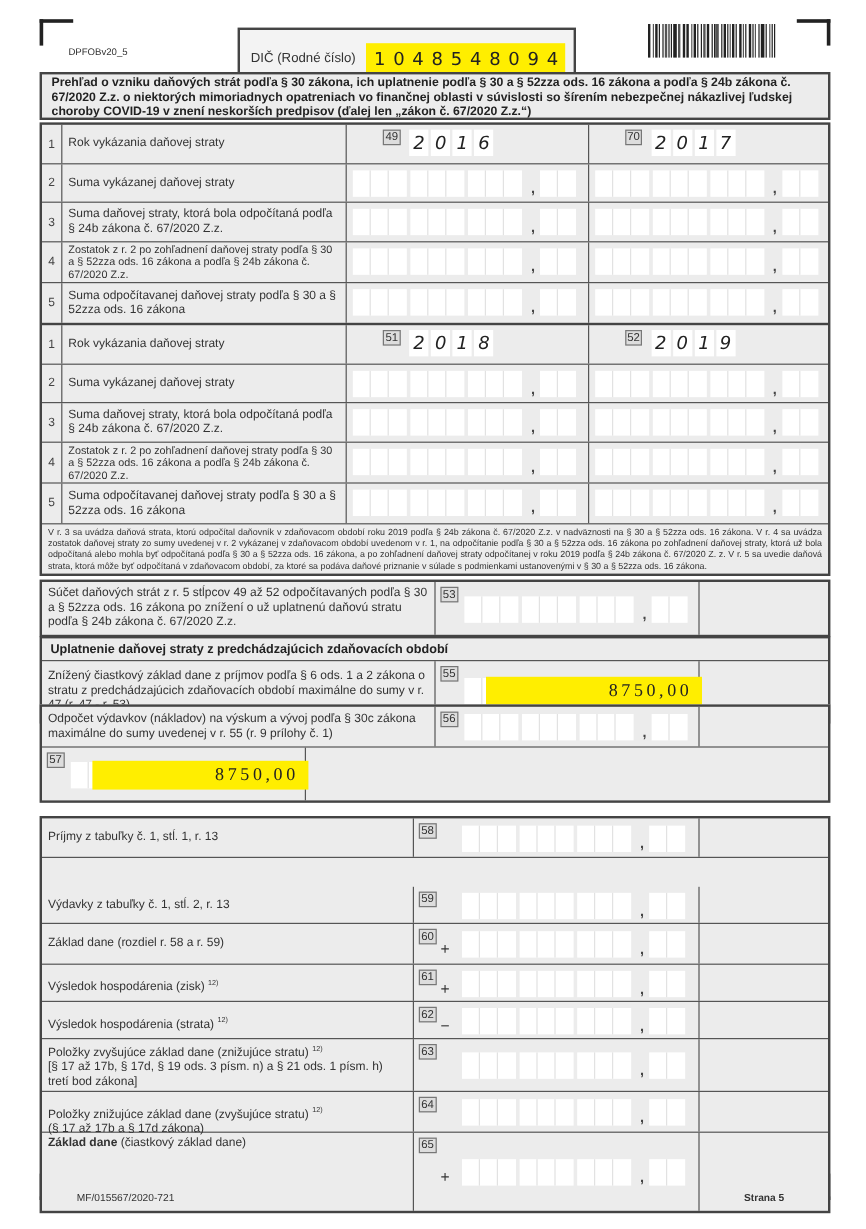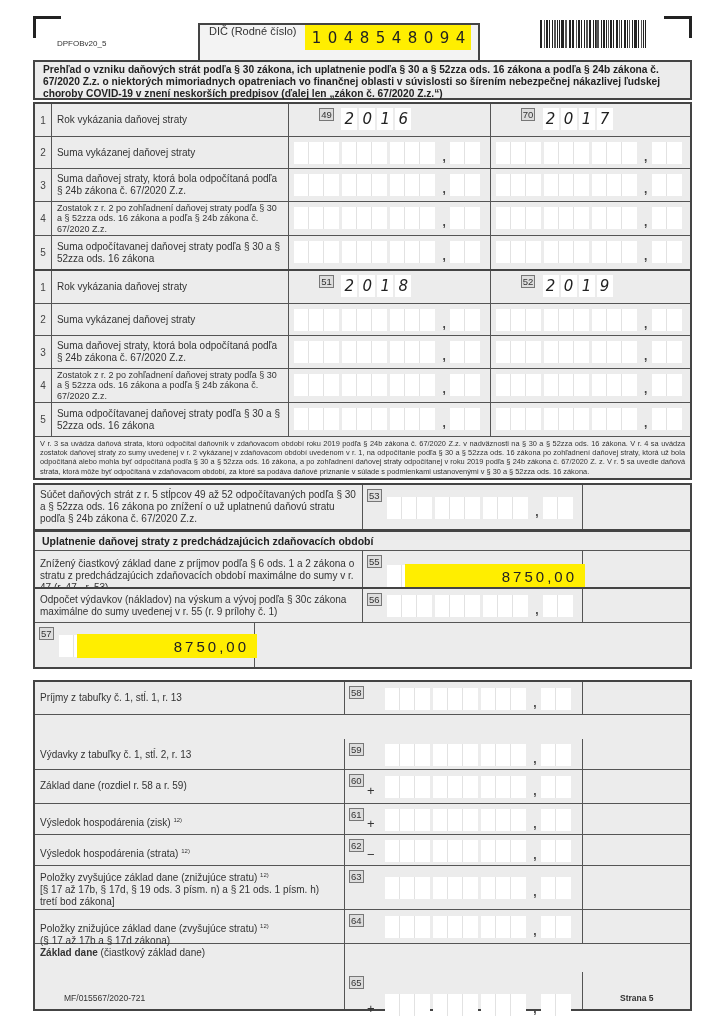--- a/index.html
+++ b/index.html
@@ -5,21 +5,21 @@
   * { box-sizing: border-box; margin: 0; padding: 0; }
   body { width: 722px; height: 1024px; background: #ffffff; position: relative; font-family: "Liberation Sans", sans-serif; color: #222; overflow: hidden; }
   .corner { position: absolute; border-color: #222; border-style: solid; border-width: 0; width: 28px; height: 22px; }
   .c-tl { left: 33px; top: 16px; border-left-width: 3px; border-top-width: 3px; }
   .c-tr { left: 664px; top: 16px; border-right-width: 3px; border-top-width: 3px; }
   .c-bl { left: 33px; top: 978px; border-left-width: 3px; border-bottom-width: 3px; }
   .c-br { left: 664px; top: 978px; border-right-width: 3px; border-bottom-width: 3px; }
   .form-code { position: absolute; left: 57px; top: 15px; font-size: 8px; color: #333; margin-top: 24px; }
   .footer-code { position: absolute; left: 64px; top: 993px; font-size: 8.5px; color: #333; }
   .footer-page { position: absolute; left: 620px; top: 993px; font-size: 8.5px; font-weight: bold; color: #333; }
-  .dic-box { position: absolute; left: 198px; top: 23px; width: 282px; height: 51px; border: 2px solid #444; background: #f3f3f3; display: flex; align-items: flex-start; padding-left: 9px; }
+  .dic-box { position: absolute; left: 198px; top: 23px; width: 282px; height: 51px; border: 2px solid #444; background: #f3f3f3; display: flex; align-items: center; padding-left: 9px; }
   .dic-label { font-size: 11px; color: #333; }
   .dic-digits { display: flex; margin-left: 9px; background: #ffee00; height: 25px; align-items: center; padding: 0 3px; }
   .dic-digits span { width: 16px; text-align: center; font-family: "DejaVu Sans", sans-serif; font-size: 15px; color: #222; }
   .barcode { position: absolute; left: 540px; top: 20px; width: 108px; height: 28px; display: flex; gap: 0; }
   .barcode i { display: block; height: 100%; background: #222; }
 
   .intro { position: absolute; left: 33px; top: 60px; width: 659px; height: 40px; border: 2px solid #444; background: #ececec; padding: 2px 8px; font-size: 10.2px; font-weight: bold; line-height: 12px; }
   .table { position: absolute; left: 33px; width: 659px; border: 2px solid #444; background: #ececec; }
   .row { display: flex; border-bottom: 1px solid #555; }
   .row:last-child { border-bottom: none; }
@@ -30,21 +30,21 @@
   .col:last-child { border-right: none; }
   .fieldnum { position: absolute; left: 4px; top: 4px; font-size: 9.5px; border: 1px solid #777; background: #ddd; padding: 0 1px; line-height: 11px; color: #333; }
   .year { display: flex; gap: 2px; position: absolute; left: 24px; top: 4px; }
   .year span { width: 16px; height: 22px; background: #fff; font-family: "DejaVu Sans", sans-serif; font-style: italic; font-size: 15px; display: flex; align-items: center; justify-content: center; color: #222; }
   .amount { display: flex; align-items: flex-end; position: absolute; }
   .grp { display: flex; background: #fff; height: 22px; margin-right: 3px; }
   .grp b { display: block; width: 15px; height: 100%; border-right: 1px solid #e2e2e2; }
   .grp b:last-child { border-right: none; }
   .comma { width: 12px; text-align: center; font-size: 12px; font-weight: bold; color: #444; }
   .sign { position: absolute; left: 22px; font-size: 13px; color: #333; }
-  .hl { position: absolute; background: #ffee00; height: 24px; display: flex; align-items: center; justify-content: flex-end; padding-right: 8px; font-family: Liberation Sans, sans-serif; font-size: 15px; letter-spacing: 3px; color: #222; }
+  .hl { position: absolute; background: #ffee00; height: 24px; display: flex; align-items: center; justify-content: flex-end; padding-right: 8px; font-family: Liberation Serif, serif; font-size: 15px; letter-spacing: 3px; color: #222; }
   .note { font-size: 7.4px; line-height: 9.2px; padding: 2px 5px; color: #333; text-align: justify; }
   .section-head { font-size: 10.5px; font-weight: bold; padding: 3px 7px; border-bottom: 1px solid #555; color: #222; }
   .section-head span.norm { font-weight: normal; }
   sup { font-size: 6px; }
 </style>
 </head>
 <body>
 
 <div class="corner c-tl"></div>
 <div class="corner c-tr"></div>
@@ -911,21 +911,21 @@
           <div class="grp">
             <b></b>
             <b></b>
           </div>
         </div>
       </div>
       <div class="col" style="width: 107px;"></div>
     </div>
     <div class="row" style="height: 65px;">
       <div class="lbl" style="width: 310px; display: block; padding-top: 3px;"><b>Základ dane</b> <span>(čiastkový základ dane)</span><br></div>
-      <div class="col" style="width: 238px; margin-top: 28px;">
+      <div class="col" style="width: 238px;">
         <span class="fieldnum">65</span>
         <span class="sign" style="top: 28.5px;">+</span>
         <div class="amount" style="left: 40px; top: 21.5px;">
           <div class="grp">
             <b></b>
             <b></b>
             <b></b>
           </div>
           <div class="grp">
             <b></b>

